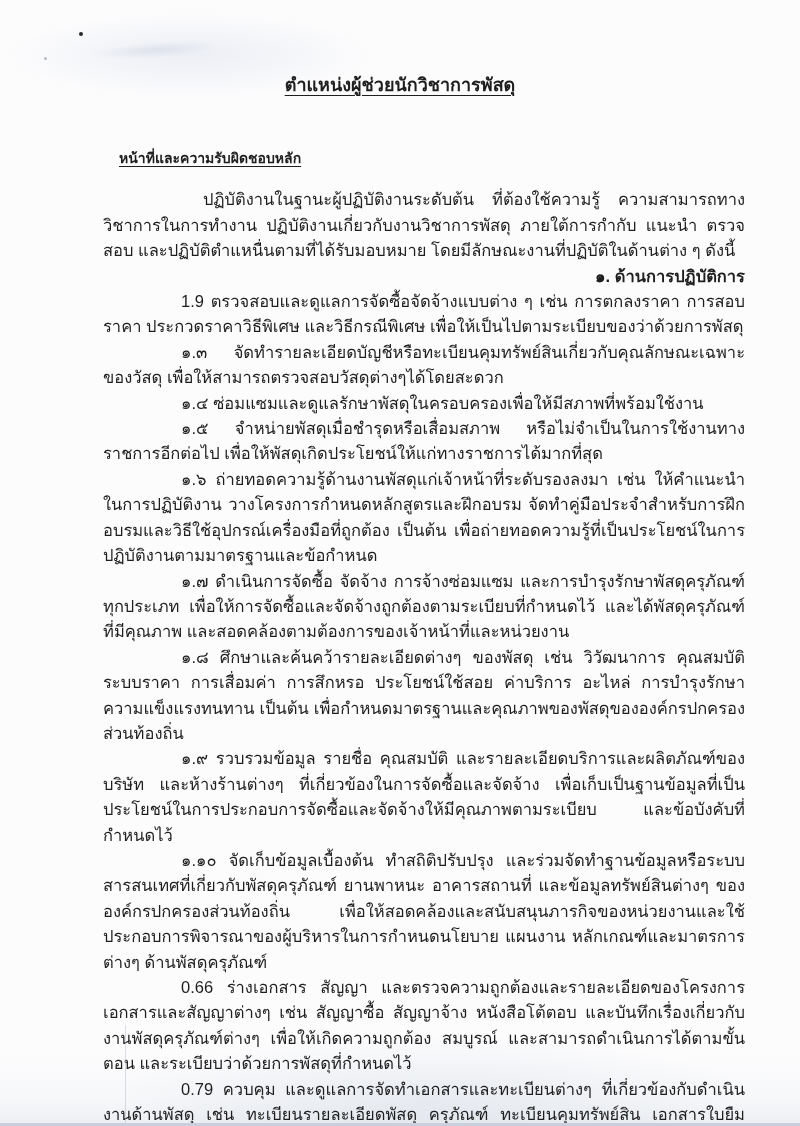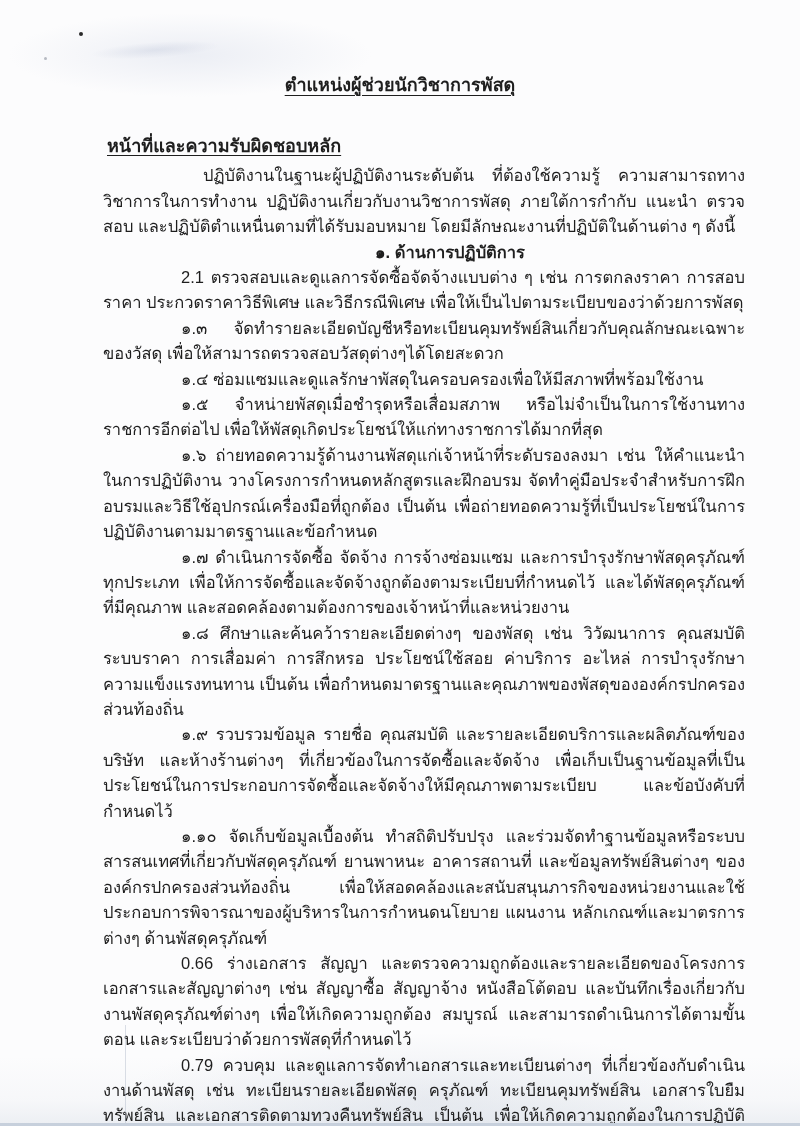--- a/index.html
+++ b/index.html
@@ -31,32 +31,32 @@
   }
   .content {
     position: absolute;
     left: 103px;
     top: 130px;
     width: 642px;
     font-size: 16.5px;
     line-height: 25.4px;
   }
   .section-heading {
-    font-size: 18px;
+    font-size: 14px;
     font-weight: bold;
     text-decoration: underline;
     text-underline-offset: 3px;
-    margin: 4px;
+    margin: 16px;
   }
   p { margin: 0; text-align: justify; }
   .intro { text-indent: 100px; }
   .duty-section-title {
     font-weight: bold;
     margin-left: 52px;
-    text-align: center;
+    text-align: right;
   }
   .duty-item { text-indent: 78px; }
   .num { white-space: nowrap; }
   
   .artifact { position: absolute; border-radius: 50%; }
   .dot-1 { left: 79px; top: 32px; width: 4px; height: 4px; background: #2a2a2a; }
   .dot-2 { left: 44px; top: 57px; width: 3px; height: 3px; background: #9aa0aa; opacity: .7; }
   .smudge {
     position: absolute; left: 90px; top: 42px; width: 130px; height: 16px;
     background: radial-gradient(ellipse at center, rgba(170,180,205,0.25), rgba(170,180,205,0) 70%);
@@ -84,21 +84,21 @@
 
   <div class="content">
 
     <h2 class="section-heading">หน้าที่และความรับผิดชอบหลัก</h2>
 
     <p class="intro">ปฏิบัติงานในฐานะผู้ปฏิบัติงานระดับต้น ที่ต้องใช้ความรู้ ความสามารถทางวิชาการในการทำงาน ปฏิบัติงานเกี่ยวกับงานวิชาการพัสดุ ภายใต้การกำกับ แนะนำ ตรวจสอบ และปฏิบัติตำแหนื่นตามที่ได้รับมอบหมาย โดยมีลักษณะงานที่ปฏิบัติในด้านต่าง ๆ ดังนี้</p>
 
     <p class="duty-section-title"><span class="num">๑.</span> <span>ด้านการปฏิบัติการ</span></p>
 
 
-    <p class="duty-item"><span class="num">2.1</span> <span>ตรวจสอบและดูแลการจัดซื้อจัดจ้างแบบต่าง ๆ เช่น การตกลงราคา การสอบราคา ประกวดราคาวิธีพิเศษ และวิธีกรณีพิเศษ เพื่อให้เป็นไปตามระเบียบของว่าด้วยการพัสดุ</span></p>
+    <p class="duty-item"><span class="num">1.9</span> <span>ตรวจสอบและดูแลการจัดซื้อจัดจ้างแบบต่าง ๆ เช่น การตกลงราคา การสอบราคา ประกวดราคาวิธีพิเศษ และวิธีกรณีพิเศษ เพื่อให้เป็นไปตามระเบียบของว่าด้วยการพัสดุ</span></p>
 
     <p class="duty-item"><span class="num">๑.๓</span> <span>จัดทำรายละเอียดบัญชีหรือทะเบียนคุมทรัพย์สินเกี่ยวกับคุณลักษณะเฉพาะของวัสดุ เพื่อให้สามารถตรวจสอบวัสดุต่างๆได้โดยสะดวก</span></p>
 
     <p class="duty-item"><span class="num">๑.๔</span> <span>ซ่อมแซมและดูแลรักษาพัสดุในครอบครองเพื่อให้มีสภาพที่พร้อมใช้งาน</span></p>
 
     <p class="duty-item"><span class="num">๑.๕</span> <span>จำหน่ายพัสดุเมื่อชำรุดหรือเสื่อมสภาพ หรือไม่จำเป็นในการใช้งานทางราชการอีกต่อไป เพื่อให้พัสดุเกิดประโยชน์ให้แก่ทางราชการได้มากที่สุด</span></p>
 
     <p class="duty-item"><span class="num">๑.๖</span> <span>ถ่ายทอดความรู้ด้านงานพัสดุแก่เจ้าหน้าที่ระดับรองลงมา เช่น ให้คำแนะนำในการปฏิบัติงาน วางโครงการกำหนดหลักสูตรและฝึกอบรม จัดทำคู่มือประจำสำหรับการฝึกอบรมและวิธีใช้อุปกรณ์เครื่องมือที่ถูกต้อง เป็นต้น เพื่อถ่ายทอดความรู้ที่เป็นประโยชน์ในการปฏิบัติงานตามมาตรฐานและข้อกำหนด</span></p>
 
     <p class="duty-item"><span class="num">๑.๗</span> <span>ดำเนินการจัดซื้อ จัดจ้าง การจ้างซ่อมแซม และการบำรุงรักษาพัสดุครุภัณฑ์ทุกประเภท เพื่อให้การจัดซื้อและจัดจ้างถูกต้องตามระเบียบที่กำหนดไว้ และได้พัสดุครุภัณฑ์ที่มีคุณภาพ และสอดคล้องตามต้องการของเจ้าหน้าที่และหน่วยงาน</span></p>

